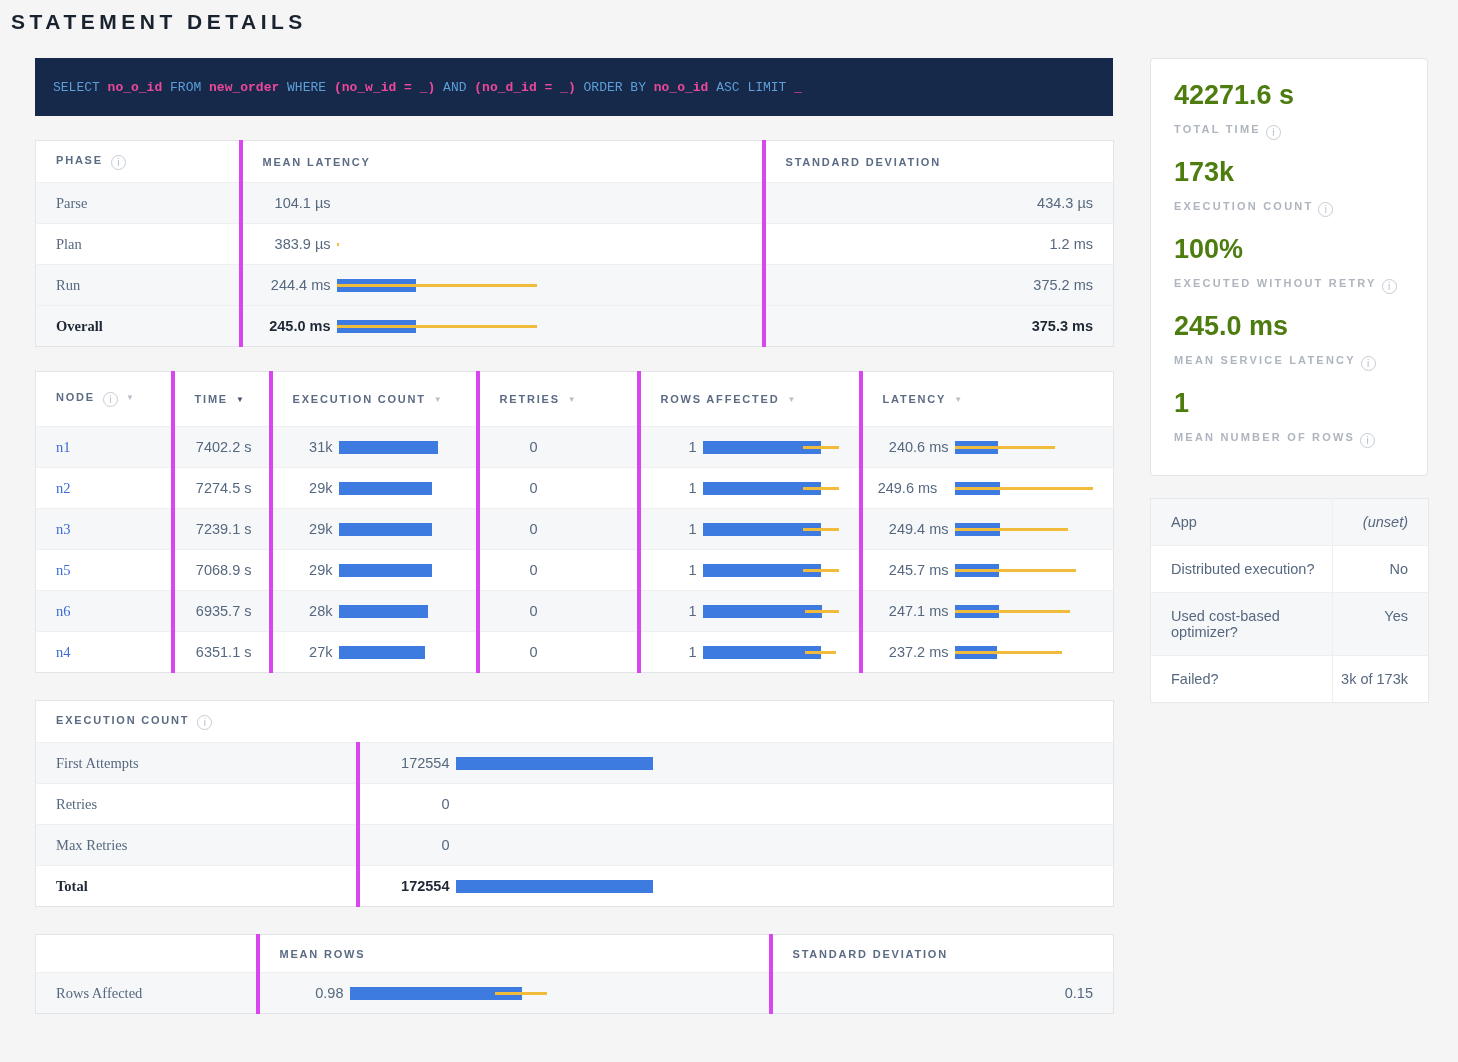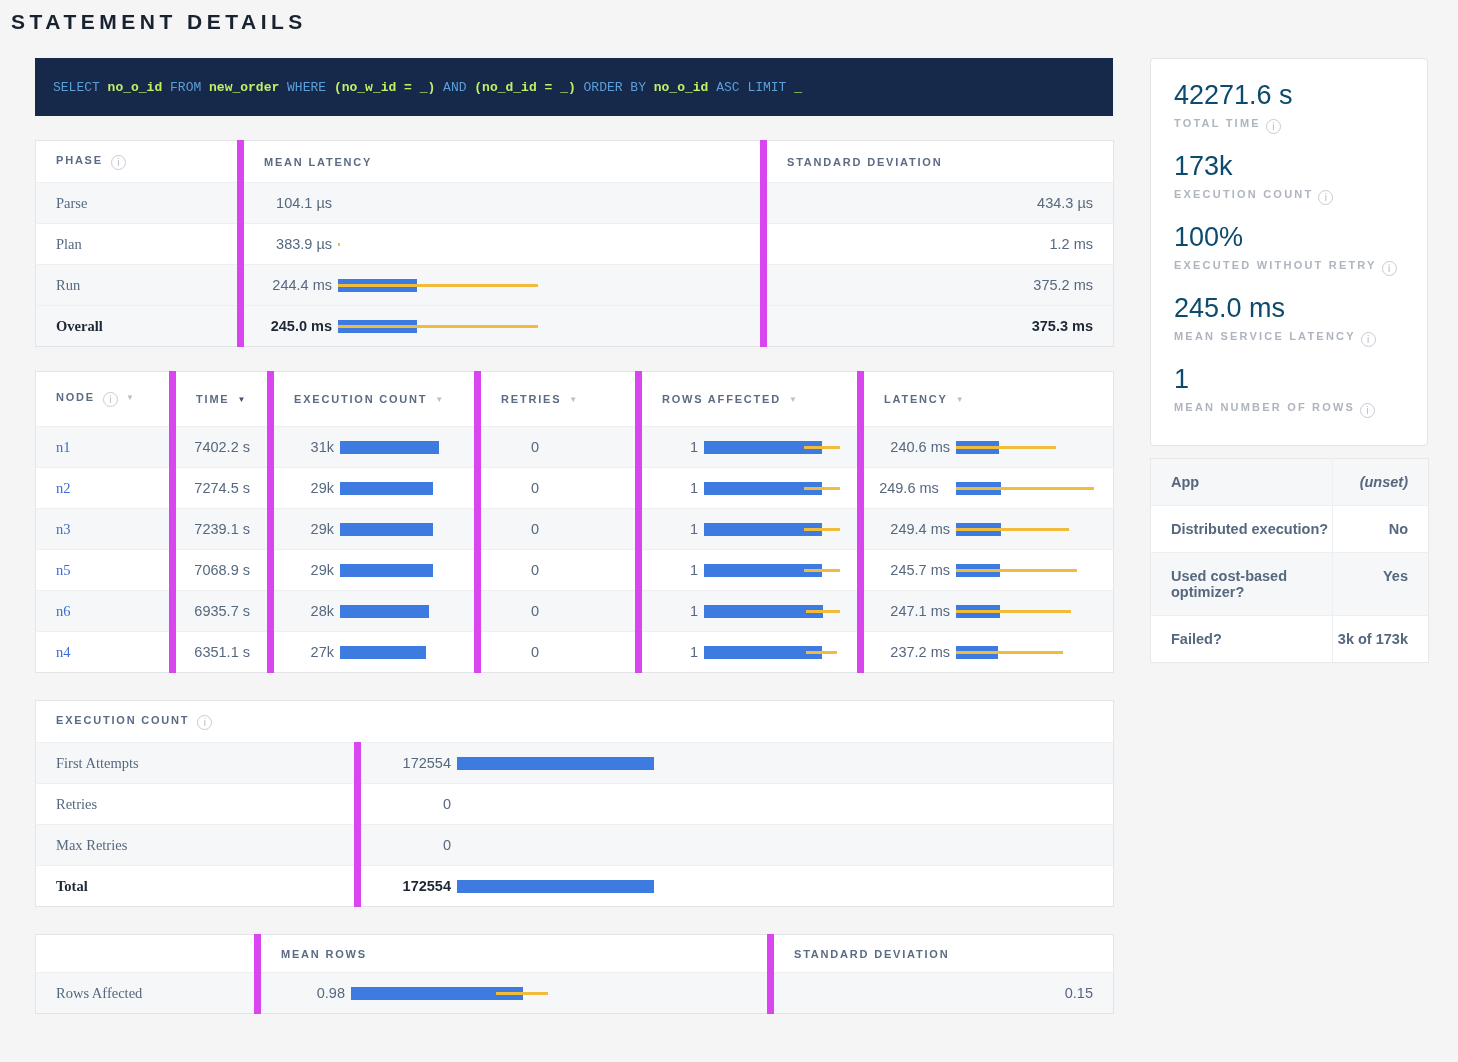--- a/index.html
+++ b/index.html
@@ -11,31 +11,31 @@
 
   .content { display:flex; margin-top:24px; }
   .main-col { margin-left:35px; width:1078px; }
   .side-col { margin-left:37px; width:278px; }
 
   
   .query-bar { background:#16294a; height:58px; display:flex; align-items:center;
     padding-left:18px; margin-bottom:24px; }
   .query-text { font-family:"Liberation Mono","DejaVu Sans Mono",monospace; font-size:13px; white-space:pre; }
   .tok-kw { color:#5c9fd9; }
-  .tok-id { color:#bef264; font-weight:bold; }
+  .tok-id { color:#ec4899; font-weight:bold; }
 
   
   table.grid { width:100%; border-collapse:collapse; table-layout:fixed; background:#fff;
     border:1px solid #e2e4e8; }
   table.grid th { font-size:11px; font-weight:bold; letter-spacing:1.8px; text-align:left;
     color:#5b6b84; padding:13px 20px 12px 20px; background:#fff; white-space:nowrap; }
   table.grid td { font-size:14.5px; color:#56687f; height:40px; padding:0; }
   table.grid tr.stripe td { background:#f6f7f8; }
   table.grid tbody td { border-top:1px solid #edeff1; }
-  .col-div { border-left:7px solid #d946ef; }
+  .col-div { border-left:4px solid #d946ef; }
   .label-cell { padding-left:20px !important;font-family:Liberation Serif, serif; }
   .right-cell { text-align:right; padding-right:20px !important; }
   tr.bold-row td { color:#1e2836; font-weight:bold; }
 
   .mb24 { margin-bottom:24px; }
   .mb27 { margin-bottom:27px; }
 
   
   .bar-cell { display:flex; align-items:center; height:40px; padding-left:4px; }
   .bar-val { text-align:right; flex:none; }
@@ -53,25 +53,25 @@
   th.active .sort-arrow { color:#40506a; }
   th.sortable { cursor:pointer; }
   .node-th { padding:19px 20px !important; }
 
   a.node-link { color:#3b6bd6; text-decoration:none; cursor:pointer; }
 
   
   .stats-card { background:#fff; border:1px solid #e2e4e8; border-radius:4px;
     padding:21px 20px 10px 23px; }
   .stat { margin-bottom:17px; }
-  .stat-value { font-size:27px; font-weight:normal; color:#0c4a6e; line-height:31px; }
-  .stat-label { font-size:11px; font-weight:bold; color:#aeb5bf; letter-spacing:2.2px; margin-top:6px; }
+  .stat-value { font-size:27px; font-weight:bold; color:#4d7c0f; line-height:31px; }
+  .stat-label { font-size:11px; font-weight:bold; color:#aeb5bf; letter-spacing:2.2px; margin-top:12px; }
   .stat-label .info-icon { margin-left:5px; vertical-align:-3px; }
 
-  .props-card { margin-top:12px;font-weight:bold; }
+  .props-card { margin-top:22px; }
   table.props { width:100%; border-collapse:collapse; table-layout:fixed; background:#fff;
     border:1px solid #e6e8eb; }
   table.props td { font-size:14.5px; color:#56687f; padding:15px 0 15px 20px; vertical-align:top; }
   table.props td.prop-val { text-align:right; padding:15px 20px 15px 0;
     border-left:1px solid #edeff1; }
   table.props tr.stripe td { background:#f6f7f8; }
   table.props tbody tr + tr td { border-top:1px solid #edeff1; }
   .unset { font-style:italic; color:#b9bfc9; }
 </style>
 </head>

